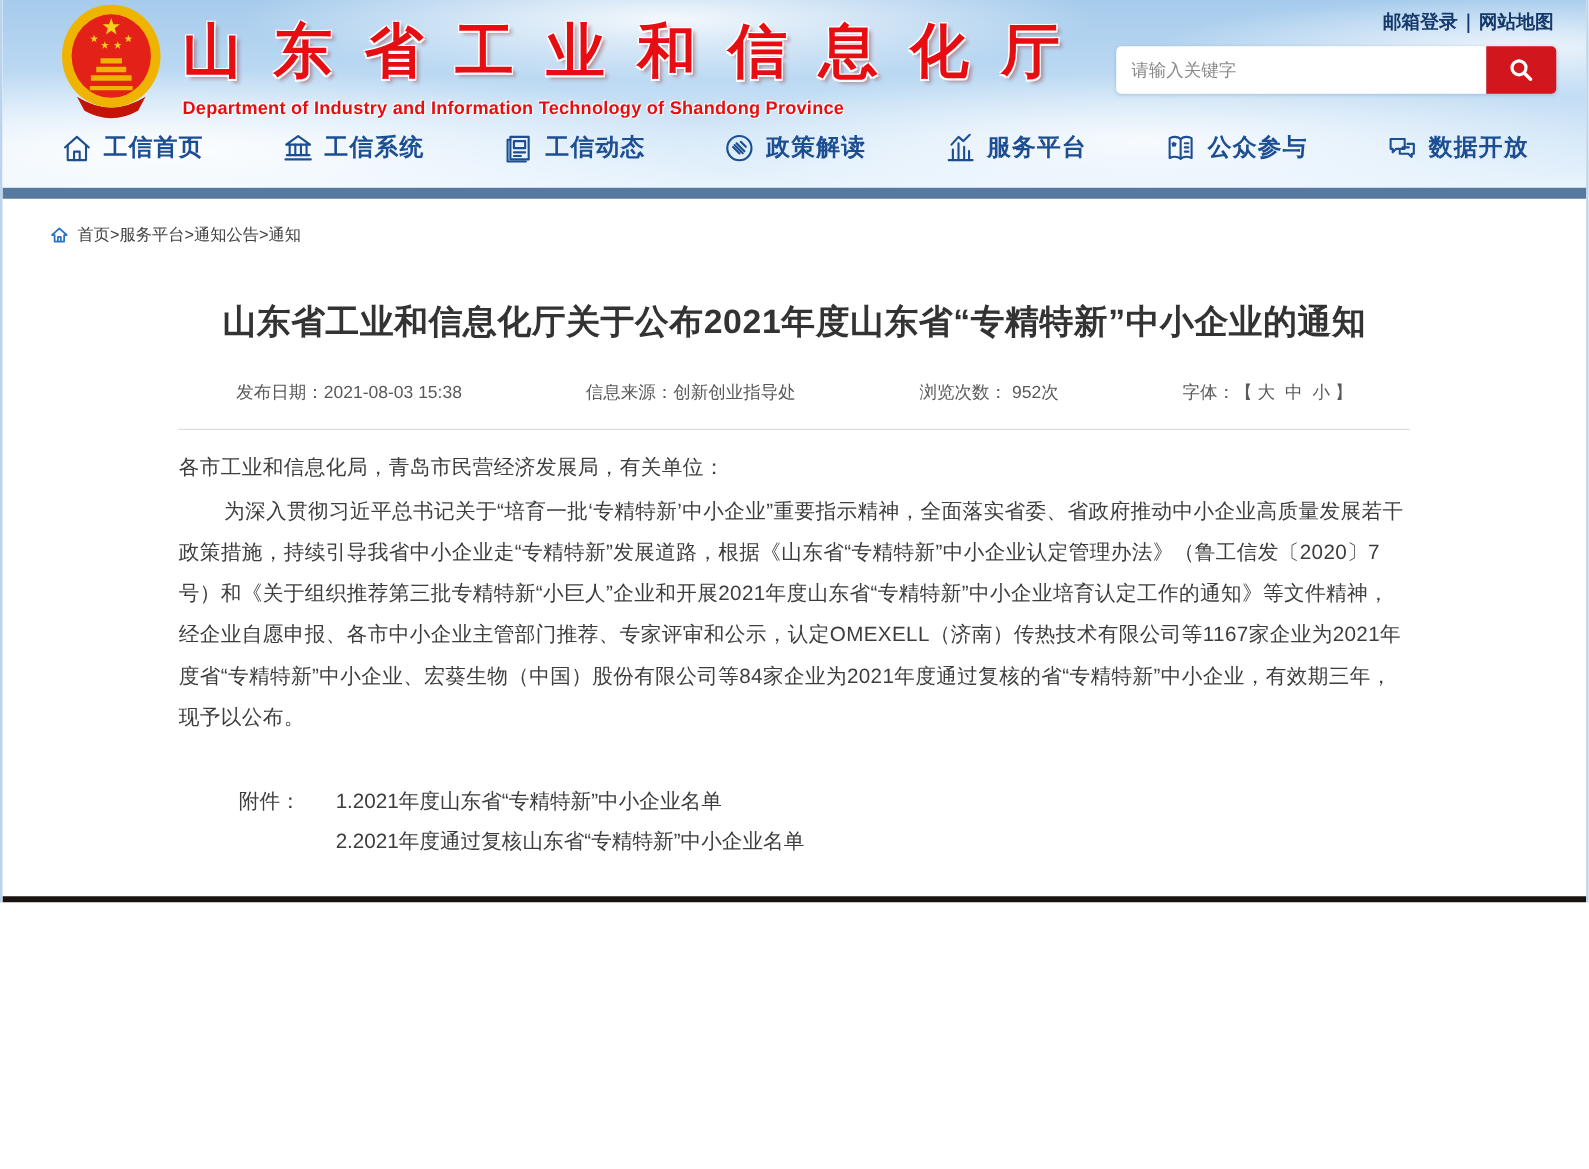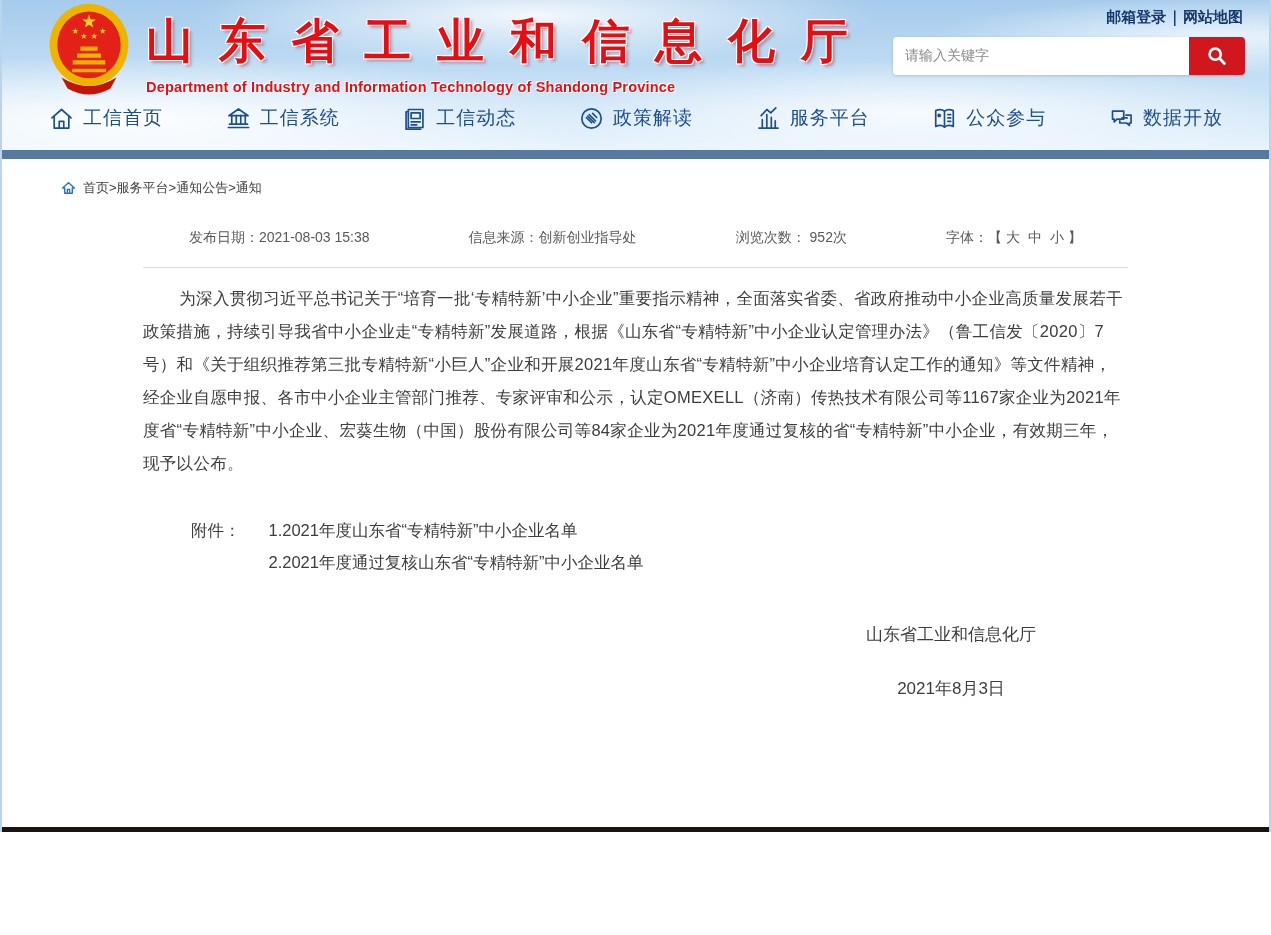--- a/index.html
+++ b/index.html
@@ -2,21 +2,21 @@
 <html><head>
 <meta charset="utf-8">
 <style>
   * { box-sizing: border-box; margin: 0; padding: 0; }
   body {
     width: 1271px; height: 935px; margin: 0 auto;
     font-family: "Liberation Sans", sans-serif;
     background: #ffffff; position: relative; overflow: hidden;
   }
   .page {
-    width: 1271px; height: 832px; position: relative;
+    width: 1271px; height: 722px; position: relative;
     border-left: 2px solid #b9d4ec; border-right: 2px solid #b9d4ec;
     overflow: hidden; background: #fff;
   }
   
   .sky {
     position: relative; width: 100%; height: 150px;
     background:
       radial-gradient(60% 70% at 10% 80%, rgba(255,255,255,.95) 0%, rgba(255,255,255,0) 62%),
       radial-gradient(45% 55% at 42% 10%, rgba(255,255,255,.85) 0%, rgba(255,255,255,0) 60%),
       radial-gradient(50% 60% at 72% 75%, rgba(255,255,255,.8) 0%, rgba(255,255,255,0) 60%),
@@ -41,40 +41,40 @@
     color: #15396b; display: flex; gap: 1px; align-items: center;
   }
   .top-links a { color: #15396b; text-decoration: none; cursor: pointer; }
   .search-box {
     position: absolute; right: 24px; top: 37px; width: 352px; height: 38px;
     display: flex; box-shadow: 0 1px 3px rgba(60,90,130,.25); border-radius: 4px;
   }
   .search-box input {
     flex: 1; border: none; outline: none; padding: 16px 12px; font-size: 14px;
     color: #333; border-radius: 4px 0 0 4px; background: #fff;
-    font-family: Liberation Mono, monospace;
+    font-family: Liberation Sans, sans-serif;
   }
   .search-box input::placeholder { color: #8a8a8a; }
   .search-btn {
     width: 56px; border: none; background: #d2161e; cursor: pointer;
     border-radius: 0 4px 4px 0; display: flex; align-items: center; justify-content: center;
   }
   
   .nav {
     position: absolute; left: 0; bottom: 9px; width: 100%; height: 46px;
     display: flex; align-items: center; justify-content: space-between; padding: 0 46px;
   }
   .nav-item { display: flex; align-items: center; gap: 8px; cursor: pointer; }
   .nav-item svg { stroke: #1d4e91; fill: none; stroke-width: 1.5; stroke-linecap: round; stroke-linejoin: round; }
-  .nav-item span { font-size: 19px; color: #1d4e91; font-weight: 400; letter-spacing: 1px; white-space: nowrap; }
+  .nav-item span { font-size: 19px; color: #1d4e91; font-weight: 700; letter-spacing: 1px; white-space: nowrap; }
   .divider-bar { width: 100%; height: 9px; background: #58799f; }
   
   .breadcrumb {
     display: flex; align-items: center; gap: 7px;
-    padding: 20px 0 10px 59px; font-size: 13px; color: #404040; text-align: center;
+    padding: 20px 0 10px 38px; font-size: 13px; color: #404040; text-align: center;
   }
   
   .content { width: 985px; margin: 0 auto; color: #3d3d3d; }
   .article-title {
     margin-top: 26px; text-align: center; font-size: 27px; font-weight: bold;
     color: #333; line-height: 1.85; letter-spacing: .5px;
   }
   .meta-row {
     margin-top: 22px; display: flex; justify-content: space-between;
     padding: 0 46px 0 46px; font-size: 14px; color: #595959;
@@ -204,35 +204,37 @@
   <div class="divider-bar"></div>
 
   <div class="breadcrumb">
     <svg width="15" height="14" viewBox="0 0 24 24">
       <path d="M2 12 L12 3 L22 12 H18.5 V21 H5.5 V12 Z M10 21 V14.5 H14 V21" fill="none" stroke="#2a72c8" stroke-width="2.4" stroke-linejoin="round"></path>
     </svg>
     <span>首页&gt;服务平台&gt;通知公告&gt;通知</span>
   </div>
 
   <div class="content">
+    <h1 class="article-title">山东省工业和信息化厅关于公布2021年度山东省“专精特新”中小企业的通知</h1>
 
     <div class="meta-row">
       <span>发布日期：2021-08-03 15:38</span>
       <span>信息来源：创新创业指导处</span>
       <span>浏览次数： 952次</span>
       <span class="meta-font">
         <span>字体：【</span>
         <span class="fs">大</span>
         <span class="fs">中</span>
         <span class="fs">小</span>
         <span>】</span>
       </span>
     </div>
 
     <div class="body-text">
+      <div class="salutation">各市工业和信息化局，青岛市民营经济发展局，有关单位：</div>
       <div class="para">为深入贯彻习近平总书记关于“培育一批‘专精特新’中小企业”重要指示精神，全面落实省委、省政府推动中小企业高质量发展若干政策措施，持续引导我省中小企业走“专精特新”发展道路，根据《山东省“专精特新”中小企业认定管理办法》（鲁工信发〔2020〕7号）和《关于组织推荐第三批专精特新“小巨人”企业和开展2021年度山东省“专精特新”中小企业培育认定工作的通知》等文件精神，经企业自愿申报、各市中小企业主管部门推荐、专家评审和公示，认定OMEXELL（济南）传热技术有限公司等1167家企业为2021年度省“专精特新”中小企业、宏葵生物（中国）股份有限公司等84家企业为2021年度通过复核的省“专精特新”中小企业，有效期三年，现予以公布。</div>
     </div>
 
     <div class="attachments">
       <span class="att-label">附件：</span>
       <div class="att-items">
         <div>1.2021年度山东省“专精特新”中小企业名单</div>
         <div>2.2021年度通过复核山东省“专精特新”中小企业名单</div>
       </div>
     </div>

